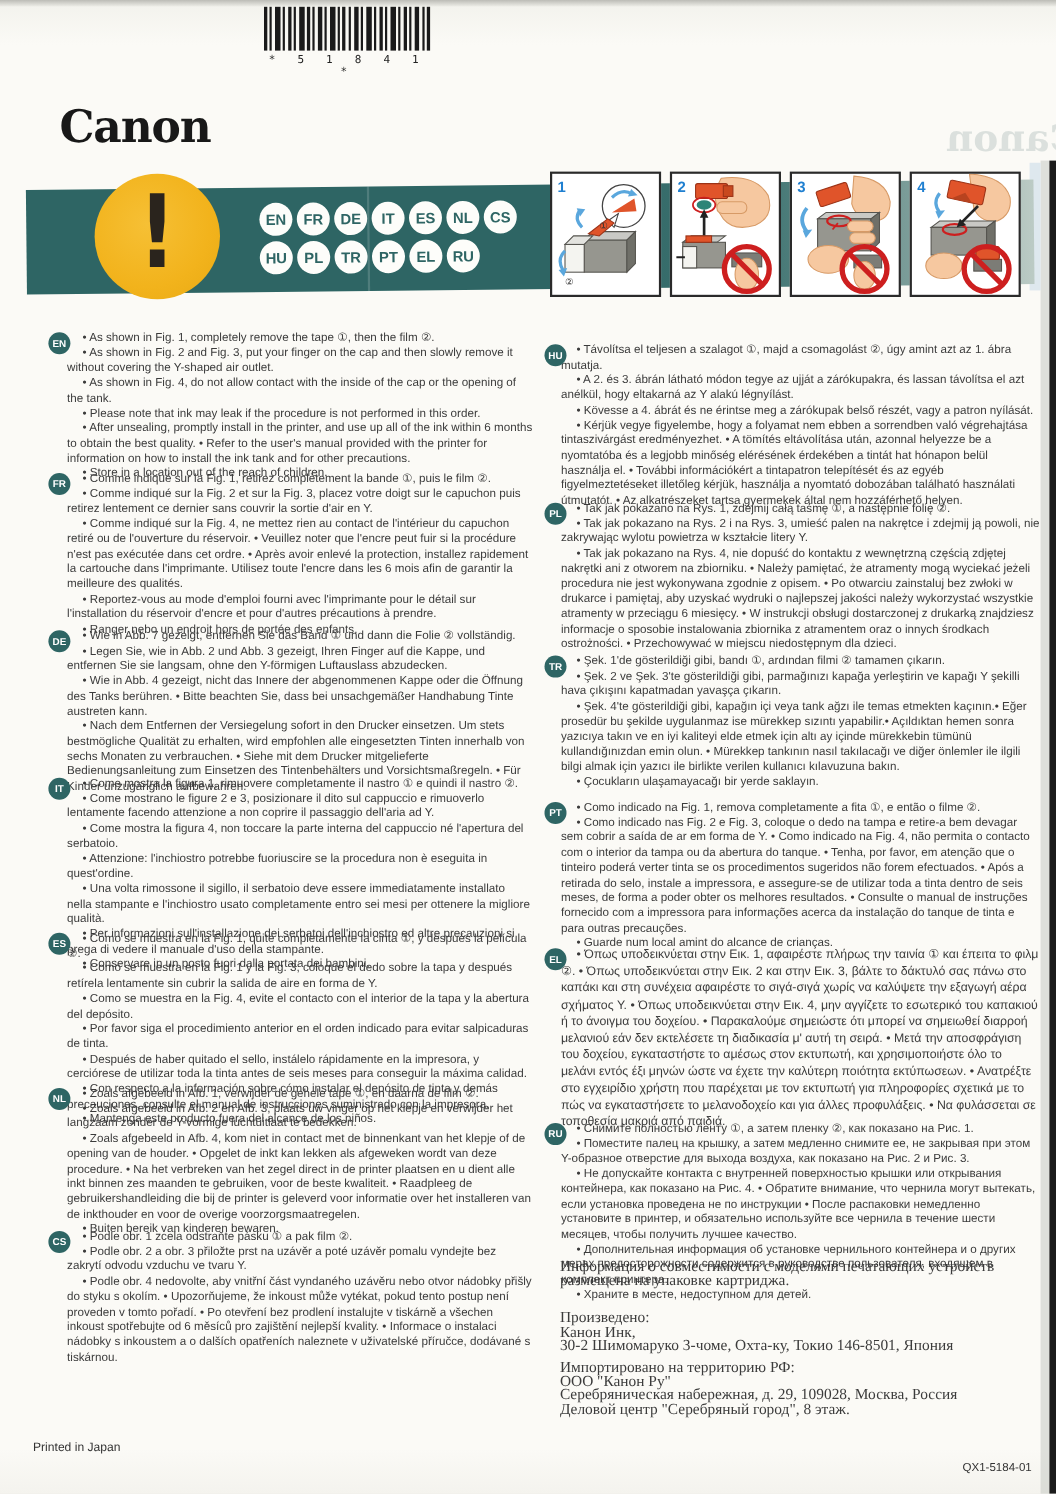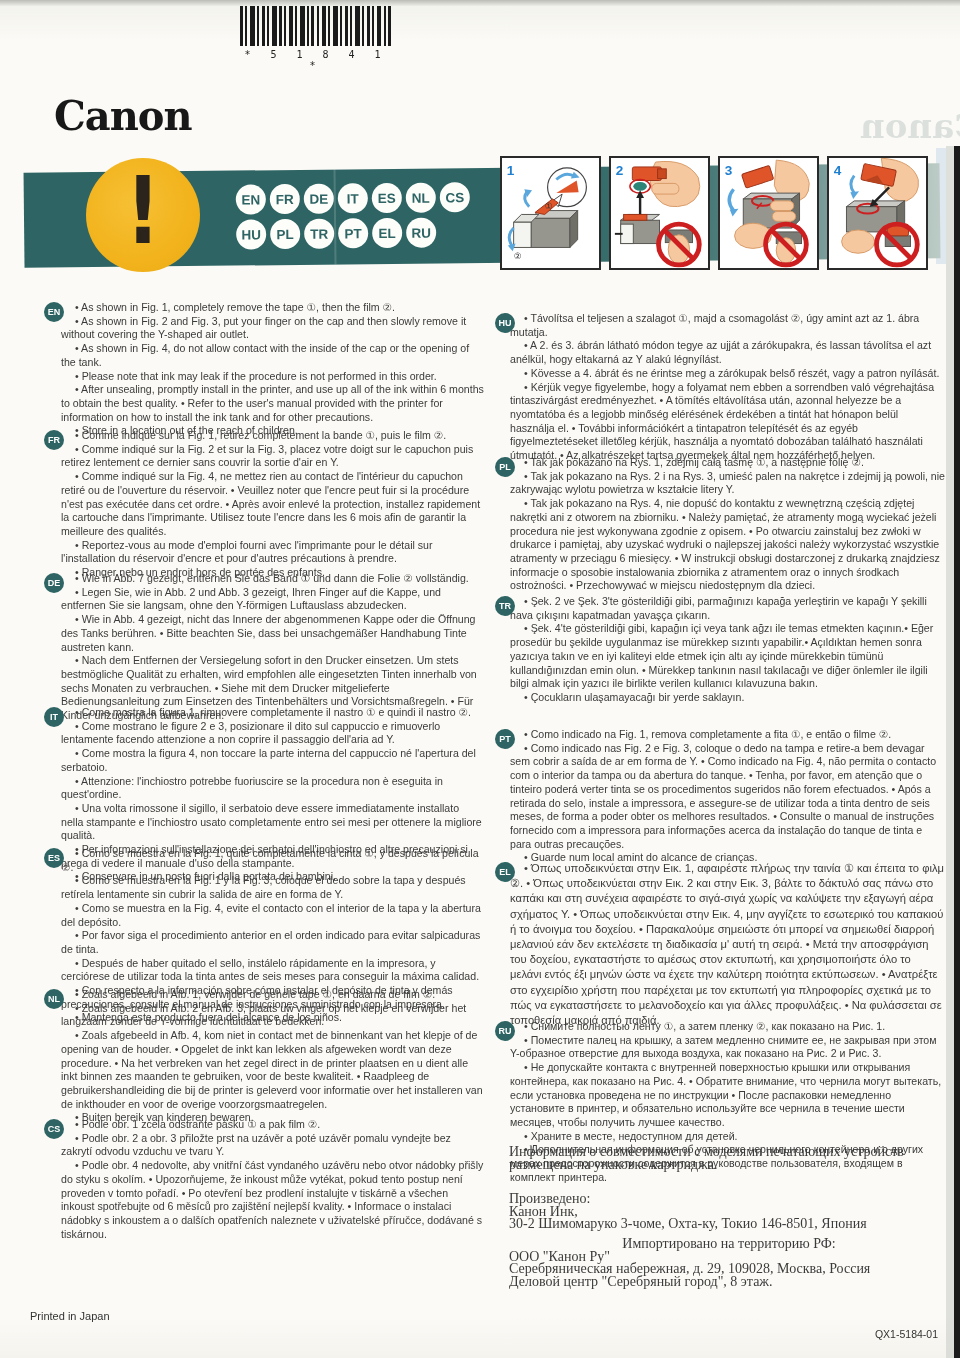--- a/index.html
+++ b/index.html
@@ -58,21 +58,21 @@
     color:#fff;font-weight:bold;font-size:9px;display:flex;align-items:center;justify-content:center;}
   .btext{margin-left:17px;}
   .block.right .btext{margin-left:15px;}
   .block p{margin:0;font-size:10.6px;line-height:13.7px;text-indent:14px;color:#3b3b3b;}
   .block.large p{font-size:11.2px;line-height:15.2px;}
 
   
   .notice{position:absolute;left:509px;top:1146px;width:440px;}
   .notice p{margin:0;font-size:14px;line-height:12.6px;color:#3b3b3b;font-family:Liberation Serif, serif;}
   .notice .gap{margin-top:22px;}
-  .notice .gap2{margin-top:7px;text-align:center;}
+  .notice .gap2{margin-top:7px;}
 
   .footer-left{position:absolute;left:30px;top:1310px;font-size:11px;color:#333;}
   .footer-right{position:absolute;right:22px;top:1328px;font-size:10.5px;color:#333;}
 </style>
 </head>
 <body>
 
 <div class="page">
 
   <div class="edge-top"></div>
@@ -348,20 +348,21 @@
     <div class="btext">
       <p>• Tak jak pokazano na Rys. 1, zdejmij całą taśmę ①, a następnie folię ②.</p>
       <p>• Tak jak pokazano na Rys. 2 i na Rys. 3, umieść palen na nakrętce i zdejmij ją powoli, nie zakrywając wylotu powietrza w kształcie litery Y.</p>
       <p>• Tak jak pokazano na Rys. 4, nie dopuść do kontaktu z wewnętrzną częścią zdjętej nakrętki ani z otworem na zbiorniku. • Należy pamiętać, że atramenty mogą wyciekać jeżeli procedura nie jest wykonywana zgodnie z opisem. • Po otwarciu zainstaluj bez zwłoki w drukarce i pamiętaj, aby uzyskać wydruki o najlepszej jakości należy wykorzystać wszystkie atramenty w przeciągu 6 miesięcy. • W instrukcji obsługi dostarczonej z drukarką znajdziesz informacje o sposobie instalowania zbiornika z atramentem oraz o innych środkach ostrożności. • Przechowywać w miejscu niedostępnym dla dzieci.</p>
     </div>
   </section>
 
   <section class="block right" style="top:595px">
     <span class="badge">TR</span>
     <div class="btext">
+      <p>• Şek. 1'de gösterildiği gibi, bandı ①, ardından filmi ② tamamen çıkarın.</p>
       <p>• Şek. 2 ve Şek. 3'te gösterildiği gibi, parmağınızı kapağa yerleştirin ve kapağı Y şekilli hava çıkışını kapatmadan yavaşça çıkarın.</p>
       <p>• Şek. 4'te gösterildiği gibi, kapağın içi veya tank ağzı ile temas etmekten kaçının.• Eğer prosedür bu şekilde uygulanmaz ise mürekkep sızıntı yapabilir.• Açıldıktan hemen sonra yazıcıya takın ve en iyi kaliteyi elde etmek için altı ay içinde mürekkebin tümünü kullandığınızdan emin olun. • Mürekkep tankının nasıl takılacağı ve diğer önlemler ile ilgili bilgi almak için yazıcı ile birlikte verilen kullanıcı kılavuzuna bakın.</p>
       <p>• Çocukların ulaşamayacağı bir yerde saklayın.</p>
     </div>
   </section>
 
   <section class="block right" style="top:728px">
     <span class="badge">PT</span>
     <div class="btext">
       <p>• Como indicado na Fig. 1, remova completamente a fita ①, e então o filme ②.</p>
@@ -376,22 +377,22 @@
       <p>• Όπως υποδεικνύεται στην Εικ. 1, αφαιρέστε πλήρως την ταινία ① και έπειτα το φιλμ ②. • Όπως υποδεικνύεται στην Εικ. 2 και στην Εικ. 3, βάλτε το δάκτυλό σας πάνω στο καπάκι και στη συνέχεια αφαιρέστε το σιγά-σιγά χωρίς να καλύψετε την εξαγωγή αέρα σχήματος Y. • Όπως υποδεικνύεται στην Εικ. 4, μην αγγίζετε το εσωτερικό του καπακιού ή το άνοιγμα του δοχείου. • Παρακαλούμε σημειώστε ότι μπορεί να σημειωθεί διαρροή μελανιού εάν δεν εκτελέσετε τη διαδικασία μ' αυτή τη σειρά. • Μετά την αποσφράγιση του δοχείου, εγκαταστήστε το αμέσως στον εκτυπωτή, και χρησιμοποιήστε όλο το μελάνι εντός έξι μηνών ώστε να έχετε την καλύτερη ποιότητα εκτύπωσεων. • Ανατρέξτε στο εγχειρίδιο χρήστη που παρέχεται με τον εκτυπωτή για πληροφορίες σχετικά με το πώς να εγκαταστήσετε το μελανοδοχείο και για άλλες προφυλάξεις. • Να φυλάσσεται σε τοποθεσία μακριά από παιδιά.</p>
     </div>
   </section>
 
   <section class="block right" style="top:1020px">
     <span class="badge">RU</span>
     <div class="btext">
       <p>• Снимите полностью ленту ①, а затем пленку ②, как показано на Рис. 1.</p>
       <p>• Поместите палец на крышку, а затем медленно снимите ее, не закрывая при этом Y-образное отверстие для выхода воздуха, как показано на Рис. 2 и Рис. 3.</p>
       <p>• Не допускайте контакта с внутренней поверхностью крышки или открывания контейнера, как показано на Рис. 4. • Обратите внимание, что чернила могут вытекать, если установка проведена не по инструкции • После распаковки немедленно установите в принтер, и обязательно используйте все чернила в течение шести месяцев, чтобы получить лучшее качество.</p>
+      <p>• Дополнительная информация об установке чернильного контейнера и о других мерах предосторожности содержится в руководстве пользователя, входящем в комплект принтера.</p>
       <p>• Храните в месте, недоступном для детей.</p>
-      <p>• Дополнительная информация об установке чернильного контейнера и о других мерах предосторожности содержится в руководстве пользователя, входящем в комплект принтера.</p>
     </div>
   </section>
 
   <div class="notice">
     <p>Информация о совместимости с моделями печатающих устройств размещена на упаковке картриджа.</p>
     <p class="gap">Произведено:</p>
     <p>Канон Инк,</p>
     <p>30-2 Шимомаруко 3-чоме, Охта-ку, Токио 146-8501, Япония</p>
     <p class="gap2">Импортировано на территорию РФ:</p>
     <p>ООО "Канон Ру"</p>

